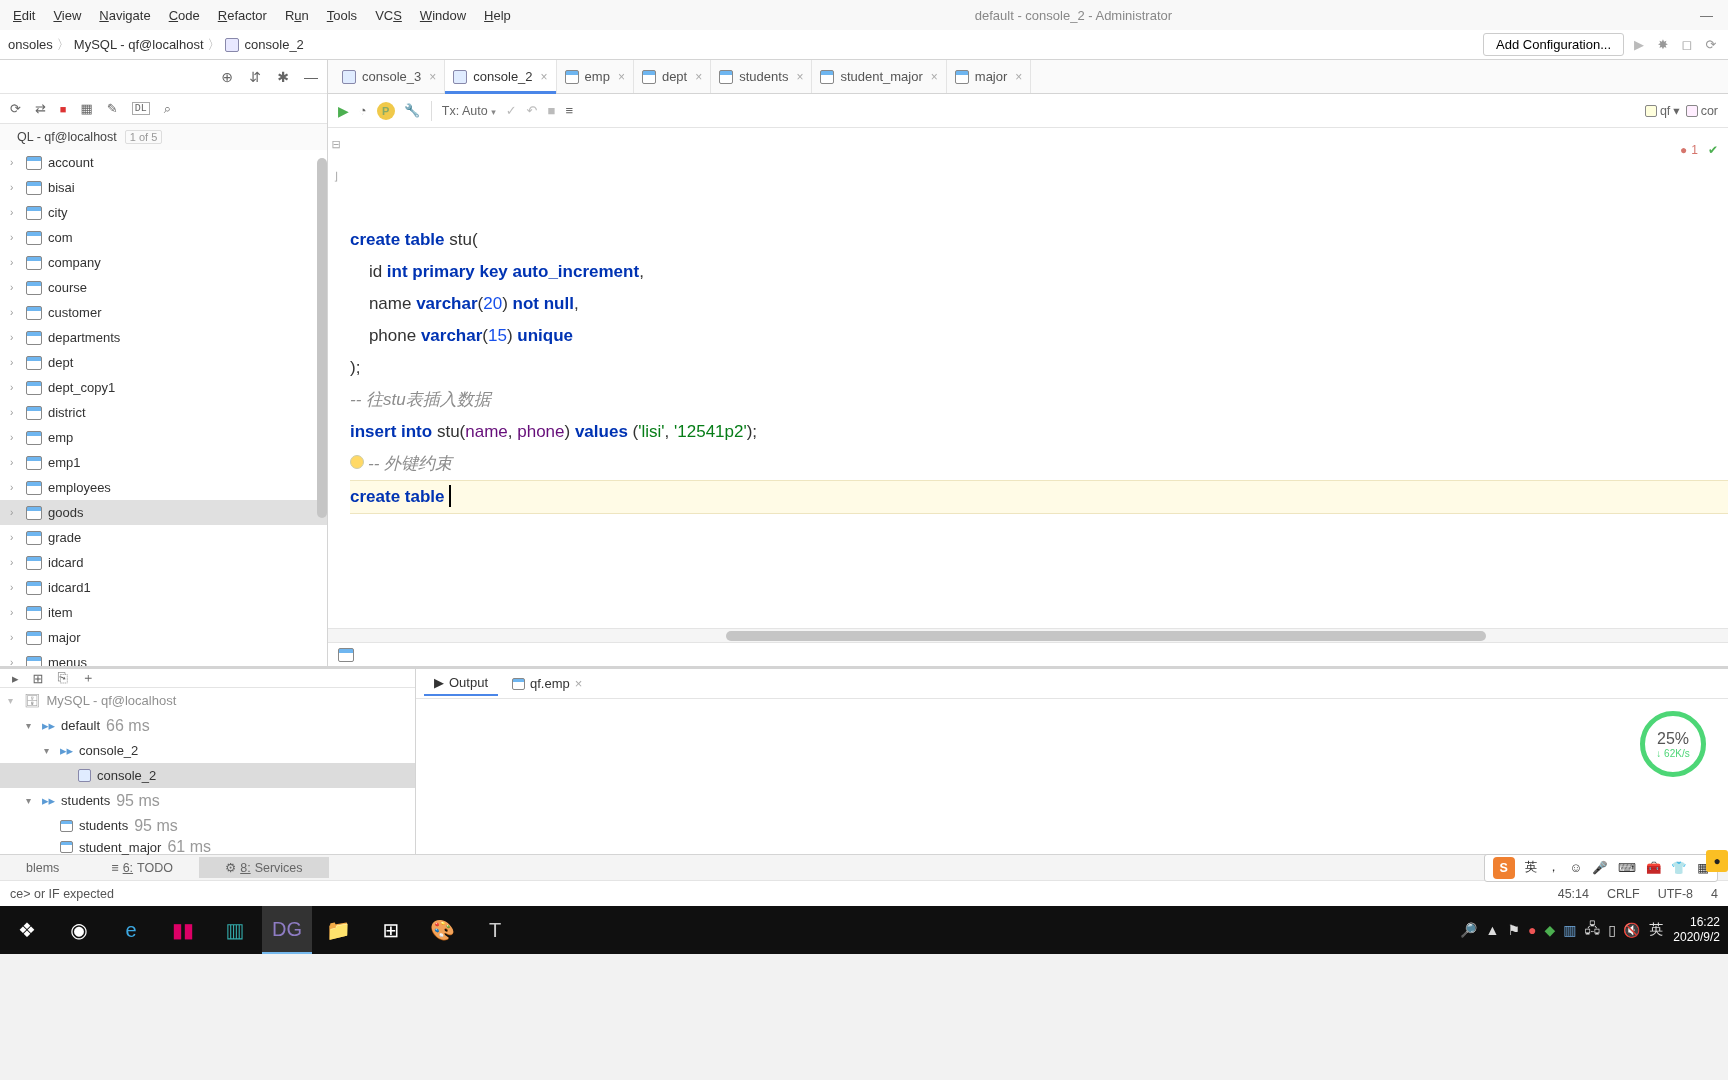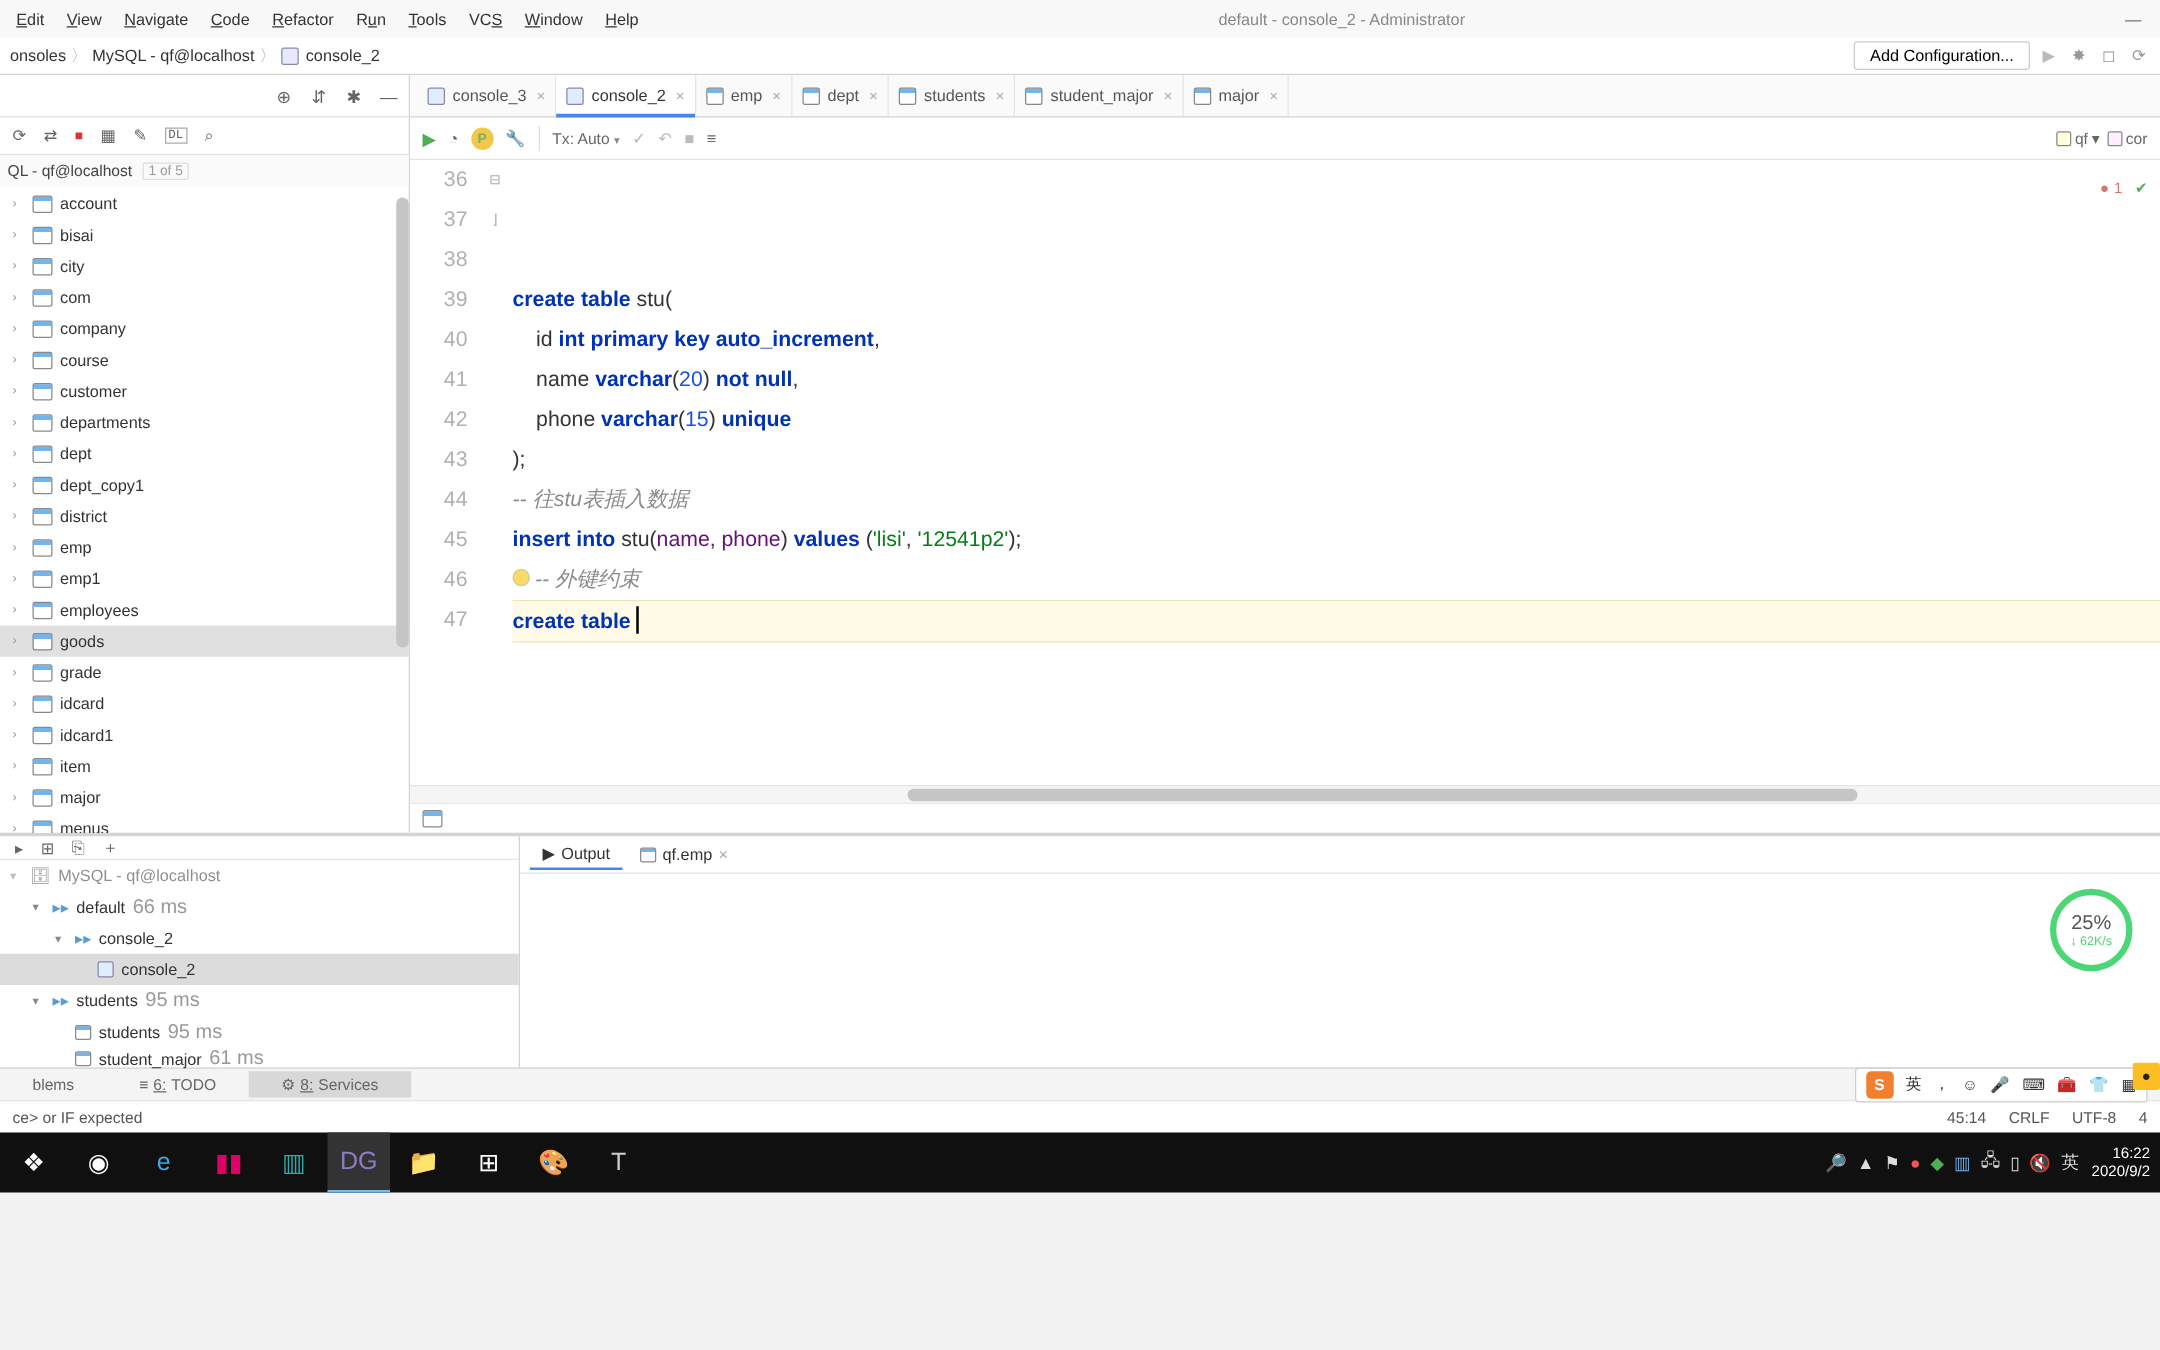--- a/index.html
+++ b/index.html
@@ -23,21 +23,21 @@
 .nav-icon { width:18px; height:18px; display:inline-block; color:#999; text-align:center; line-height:18px; }
 .run-arrow-dis { color:#bbb; }
 
 
 .main { display: flex; height: 606px; }
 .left-panel { width: 328px; background: #fff; border-right: 1px solid #d4d4d4; display: flex; flex-direction: column; position: relative; }
 .left-toolbar { height: 34px; border-bottom: 1px solid #e4e4e4; display: flex; align-items: center; justify-content: flex-end; padding: 0 8px; gap: 12px; color: #666; }
 .left-toolbar .tb-icon { width:16px; height:16px; display:inline-block; text-align:center; line-height:16px; font-size:14px; }
 .db-toolbar { height: 30px; border-bottom: 1px solid #e4e4e4; display:flex; align-items:center; gap:14px; padding-left:10px; color:#666; }
 .db-toolbar .stop-icon { color:#d33; font-size:11px; }
-.db-header { height: 26px; display:flex; align-items:center; padding: 0 6px; font-size: 12.5px; color:#444; background:#fafafa; }
+.db-header { height: 26px; display:flex; align-items:center; padding: 0 17px; font-size: 12.5px; color:#444; background:#fafafa; }
 .db-header .count { color:#999; margin-left: 8px; border:1px solid #ddd; padding:0 4px; border-radius:2px; font-size:11px; }
 .tree { flex:1; overflow-y:auto; }
 .tree-item { height: 25px; display: flex; align-items: center; padding-left: 10px; gap: 6px; font-size: 13px; color:#333; }
 .tree-item.hovered { background:#e0e0e0; }
 .tree-chevron { width:10px; color:#999; font-size:10px; }
 .tree-table-icon { width:16px; height:14px; display:inline-block; background: linear-gradient(#6fb6f0 0 30%, #fff 30% 100%); border:1px solid #888; border-radius:2px; }
 .left-scroll-thumb { position:absolute; right:0; top:98px; width:10px; height:360px; background:#c5c5c5; border-radius:5px; }
 
 
 .editor-panel { flex:1; display:flex; flex-direction:column; background:#fff; }
@@ -340,34 +340,20 @@
       <span>≡</span>
       <div class="editor-toolbar-right">
         <span class="schema-badge"><span class="schema-box"></span><span>qf</span> ▾</span>
         <span class="schema-badge">
             <span class="schema-box" style="background:#fef;"></span>
             <span>cor</span>
           </span>
       </div>
     </div>
     <div class="code-area">
-      <div class="gutter" id="gutter">
-          <div>36</div>
-          <div>37</div>
-          <div>38</div>
-          <div>39</div>
-          <div>40</div>
-          <div>41</div>
-          <div>42</div>
-          <div>43</div>
-          <div>44</div>
-          <div>45</div>
-          <div>46</div>
-          <div>47</div>
-        </div>
       <div class="fold-col" id="foldcol">
           <div>⊟</div>
           <div></div>
           <div></div>
           <div></div>
           <div>⌋</div>
           <div></div>
           <div></div>
           <div></div>
           <div></div>

